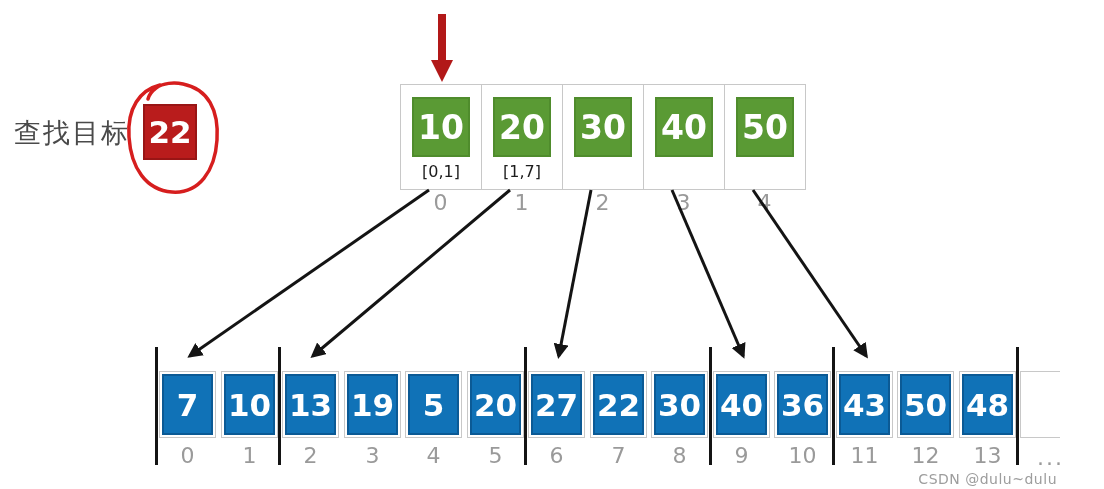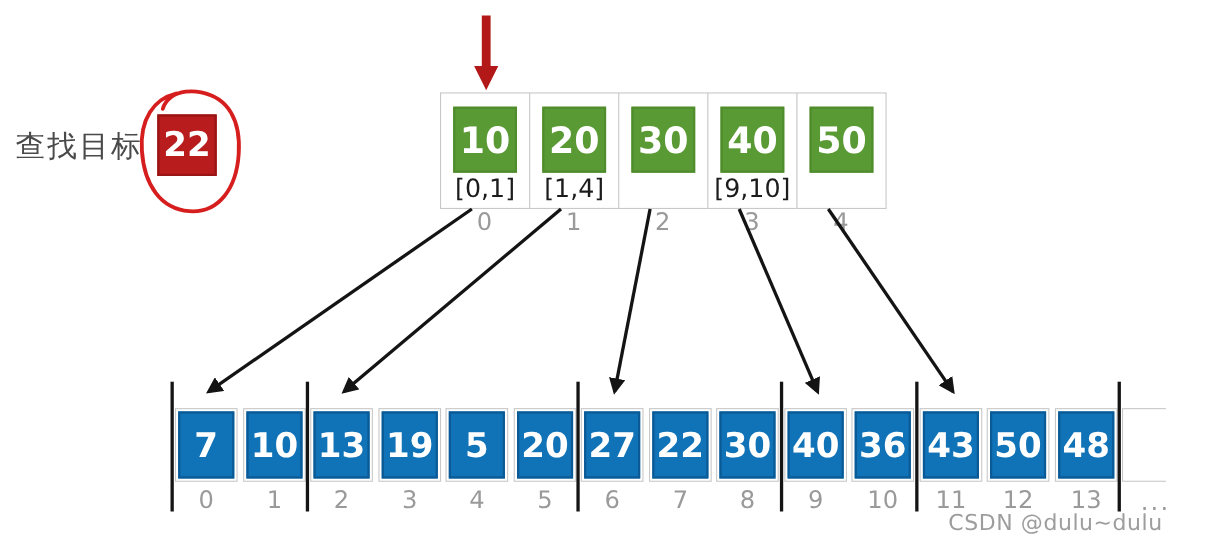--- a/index.html
+++ b/index.html
@@ -24,42 +24,42 @@
   .block-cell {
     position:absolute; top:84px; height:106px; width:82px; box-sizing:border-box;
     background:#ffffff; border:1px solid #c8c8c8; z-index:1; text-align:center;
   }
   .green-box {
     margin:12px auto 0 auto; width:58px; height:60px; box-sizing:border-box;
     background:#5a9a34; border:2px solid #4f8c2c;
     display:flex; align-items:center; justify-content:center;
     color:#ffffff; font-size:33px; font-weight:bold;
   }
-  .range-label { margin-top:1px; font-size:23px; color:#1c1c1c; line-height:28px; }
+  .range-label { margin-top:1px; font-size:16px; color:#1c1c1c; line-height:28px; }
 
   .idx-label {
     position:absolute; height:24px; text-align:center;
     font-size:22px; color:#9a9a9a; z-index:1; line-height:24px;
   }
 
   .tile {
     position:absolute; top:371px; width:57px; height:67px; box-sizing:border-box;
     background:#ffffff; border:1px solid #c8c8c8; z-index:2;
   }
   .blue-box {
     position:absolute; left:2px; right:2px; top:2px; bottom:2px;
     box-sizing:border-box; background:#1072b7; border:2px solid #0b5a95;
     display:flex; align-items:center; justify-content:center;
     color:#ffffff; font-size:31px; font-weight:bold;
   }
 
   .divider { position:absolute; top:347px; width:3px; height:118px; background:#141414; z-index:4; }
 
   .watermark {
-    position:absolute; right:3px; bottom:2px; font-size:20px; color:#9d9d9d; z-index:3;
+    position:absolute; right:3px; bottom:2px; font-size:14px; color:#9d9d9d; z-index:3;
     letter-spacing:0.5px;
   }
 </style>
 </head>
 <body>
 
 <div class="stage">
 
   <div class="title">查找目标</div>
 
@@ -67,28 +67,27 @@
     <span>22</span>
   </div>
 
   <div id="index-row">
       <div class="block-cell" style="left: 400px;">
         <div class="green-box">10</div>
         <div class="range-label">[0,1]</div>
       </div>
       <div class="block-cell" style="left: 481px;">
         <div class="green-box">20</div>
-        <div class="range-label">[1,4]</div>
+        <div class="range-label">[1,7]</div>
       </div>
       <div class="block-cell" style="left: 562px;">
         <div class="green-box">30</div>
       </div>
       <div class="block-cell" style="left: 643px;">
         <div class="green-box">40</div>
-        <div class="range-label">[9,10]</div>
       </div>
       <div class="block-cell" style="left: 724px;">
         <div class="green-box">50</div>
       </div>
     </div>
   <div id="index-indices">
       <div class="idx-label" style="left: 400px; width: 81px; top: 191px;">0</div>
       <div class="idx-label" style="left: 481px; width: 81px; top: 191px;">1</div>
       <div class="idx-label" style="left: 562px; width: 81px; top: 191px;">2</div>
       <div class="idx-label" style="left: 643px; width: 81px; top: 191px;">3</div>

